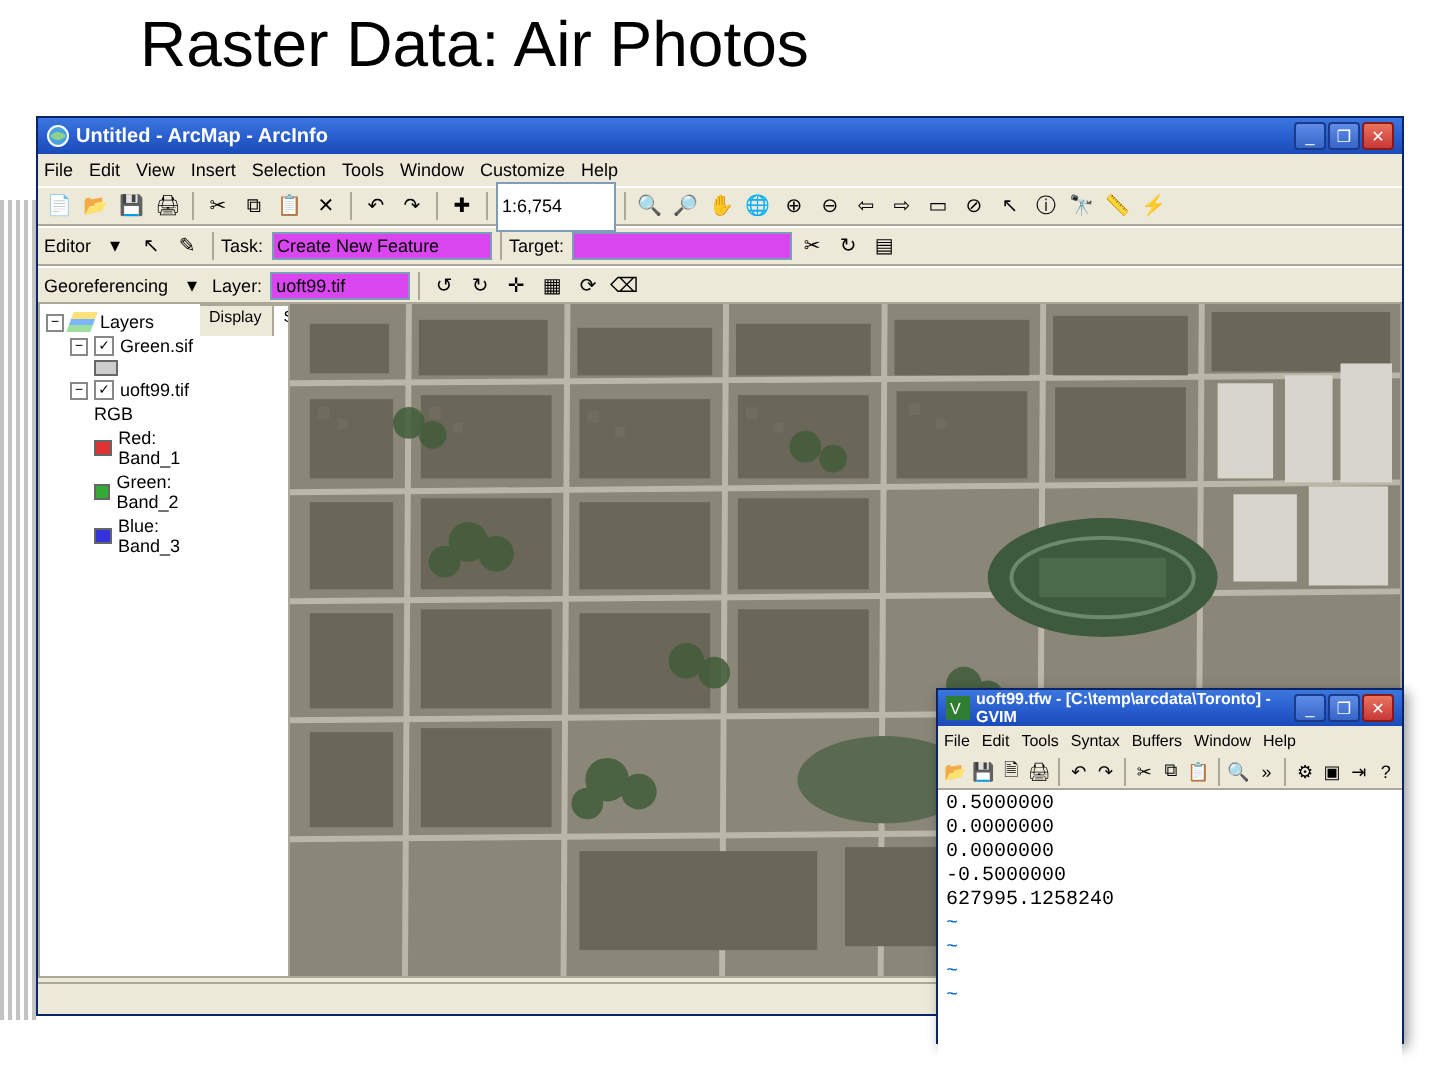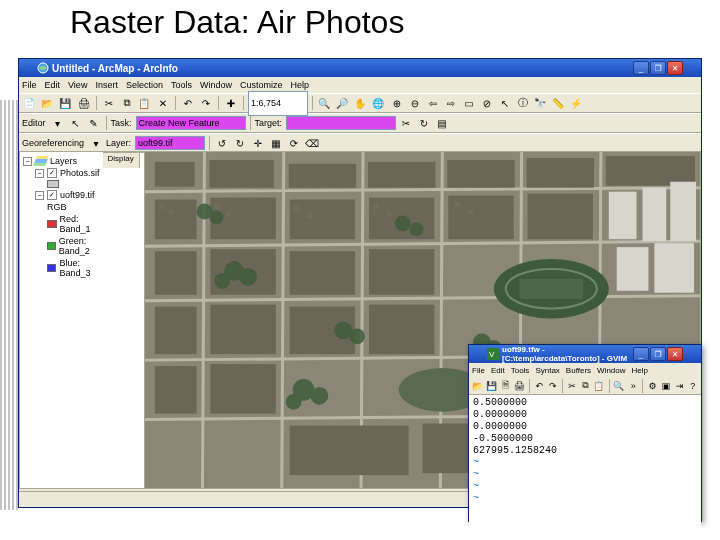--- a/index.html
+++ b/index.html
@@ -2,21 +2,21 @@
 <html><head>
 <meta charset="utf-8">
 <style>
   * { box-sizing: border-box; margin: 0; padding: 0; }
   body { width: 720px; height: 540px; background: #fff; font-family: Arial, sans-serif; overflow: hidden; position: relative; }
   
   .slide-title { font-size: 32px; font-weight: normal; padding: 4px 0 8px 70px; color: #000; }
   
   .app-window { position: absolute; left: 18px; top: 58px; width: 684px; height: 450px; border: 1px solid #0a246a; background: #ece9d8; font-size: 9px; }
   
-  .titlebar { height: 18px; background: linear-gradient(to bottom, #3b77dd 0%, #2a5fcf 50%, #1a4bb8 100%); display: flex; align-items: center; padding: 0 18px; color: #fff; }
+  .titlebar { height: 18px; background: linear-gradient(to bottom, #3b77dd 0%, #2a5fcf 50%, #1a4bb8 100%); display: flex; align-items: center; padding: 0 4px; color: #fff; }
   .titlebar .icon { width: 12px; height: 12px; margin-right: 3px; }
   .titlebar .title-text { flex: 1; font-size: 10px; font-weight: bold; }
   .win-buttons { display: flex; gap: 1px; }
   .win-btn { width: 16px; height: 14px; background: linear-gradient(to bottom, #5d8ce8, #3866c8); border: 1px solid #1a3a8a; border-radius: 2px; display: flex; align-items: center; justify-content: center; font-size: 8px; color: #fff; cursor: pointer; }
   .win-btn.close { background: linear-gradient(to bottom, #e8745d, #c83838); border-color: #8a1a1a; }
   
   .menubar { height: 16px; background: #ece9d8; display: flex; align-items: center; padding: 0 3px; gap: 8px; font-size: 9px; color: #000; }
   .menubar span { cursor: pointer; }
   
   .toolbar { height: 20px; background: #ece9d8; border-top: 1px solid #fff; border-bottom: 1px solid #aca899; display: flex; align-items: center; padding: 0 3px; gap: 2px; }
@@ -176,21 +176,21 @@
     <div class="toc">
       <div class="toc-body">
         <div class="toc-item">
           <span class="expand">−</span>
           <span class="layers-icon"></span>
           <span>Layers</span>
         </div>
         <div class="toc-item indent1">
           <span class="expand">−</span>
           <span class="cb">✓</span>
-          <span>Photos.sif</span>
+          <span>Green.sif</span>
         </div>
         <div class="toc-item indent2">
           <span class="swatch" style="background:#ccc"></span>
         </div>
         <div class="toc-item indent1">
           <span class="expand">−</span>
           <span class="cb">✓</span>
           <span>uoft99.tif</span>
         </div>
         <div class="toc-item indent2">

